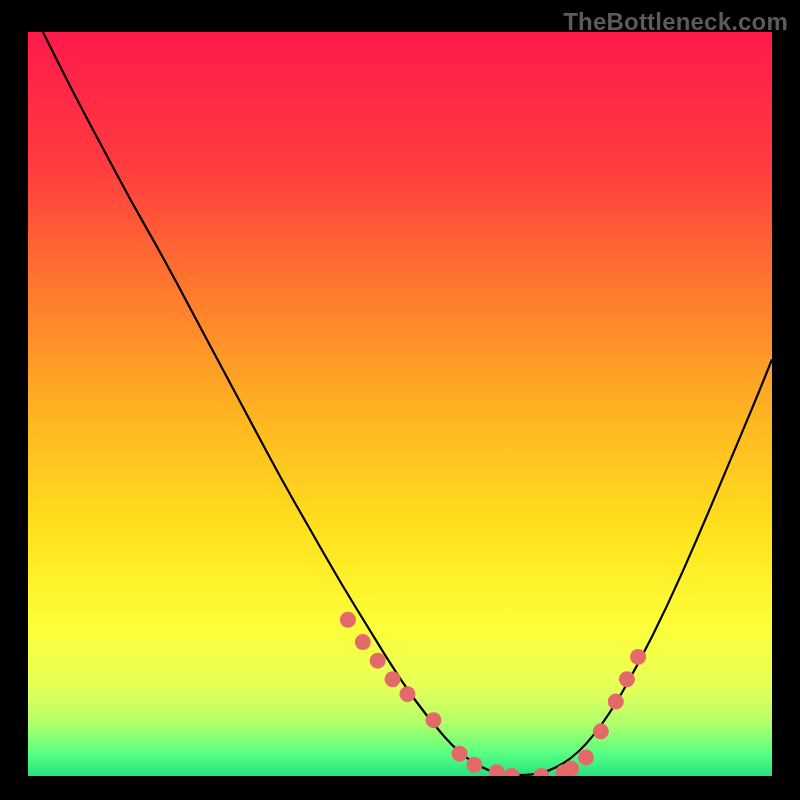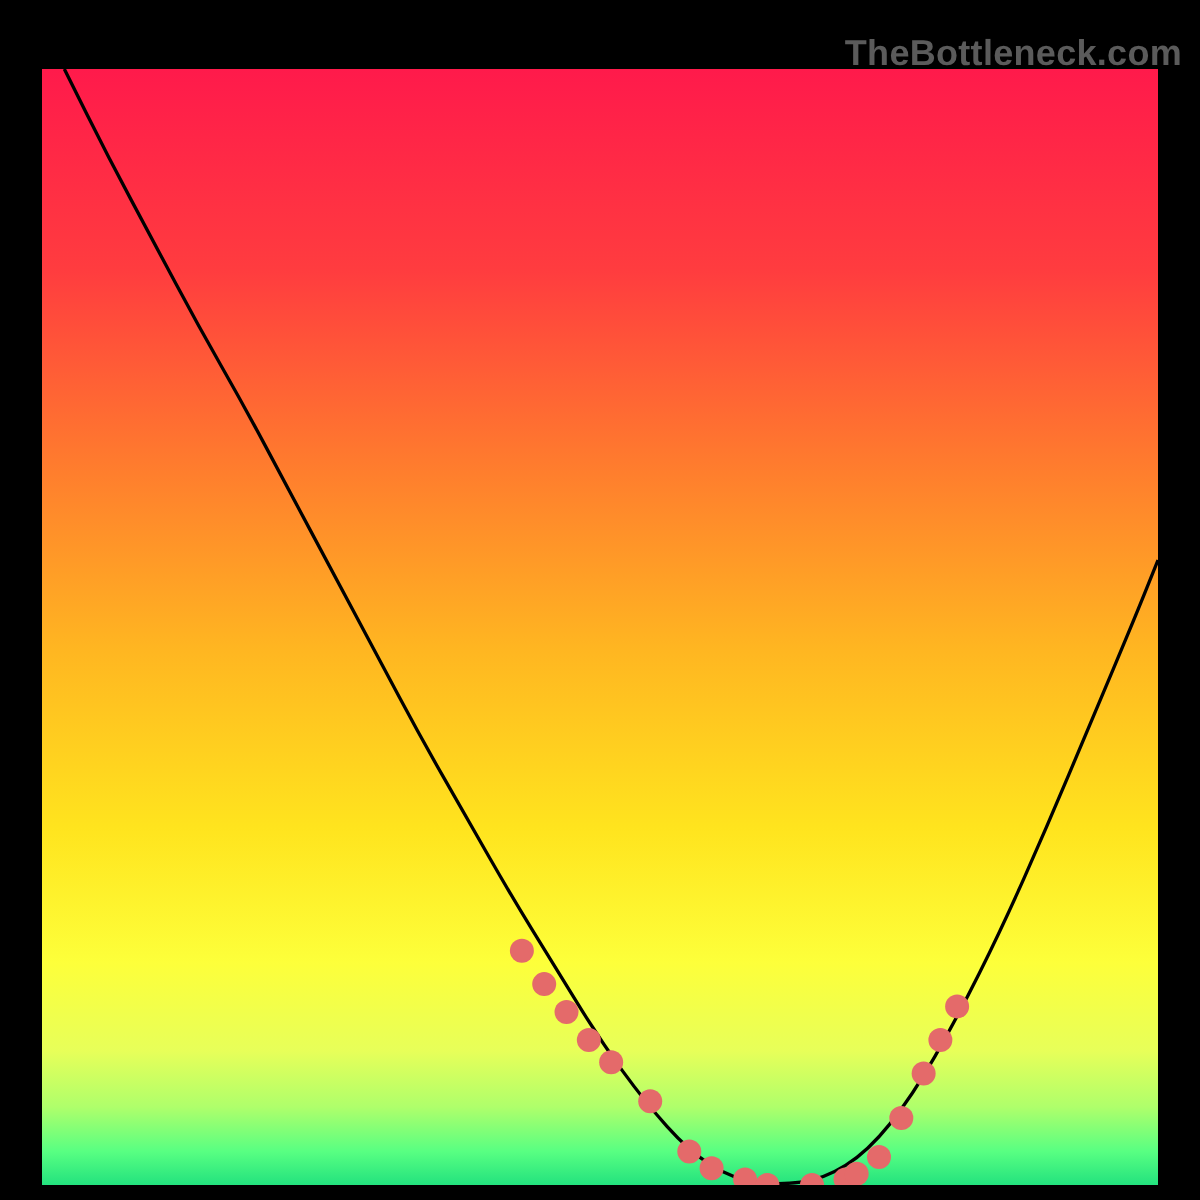--- a/index.html
+++ b/index.html
@@ -6,21 +6,21 @@
     margin: 0;
     padding: 0;
     width: 800px;
     height: 800px;
     background: #000000;
     overflow: hidden;
   }
   .frame {
     position: absolute;
     left: 0;
-    top: 18px;
+    top: 4px;
     width: 800px;
     height: 754px;
     background: #000000;
     text-decoration: underline;
   }
   .plot-area {
     position: absolute;
     
     left: 28px;
     top: 28px;

